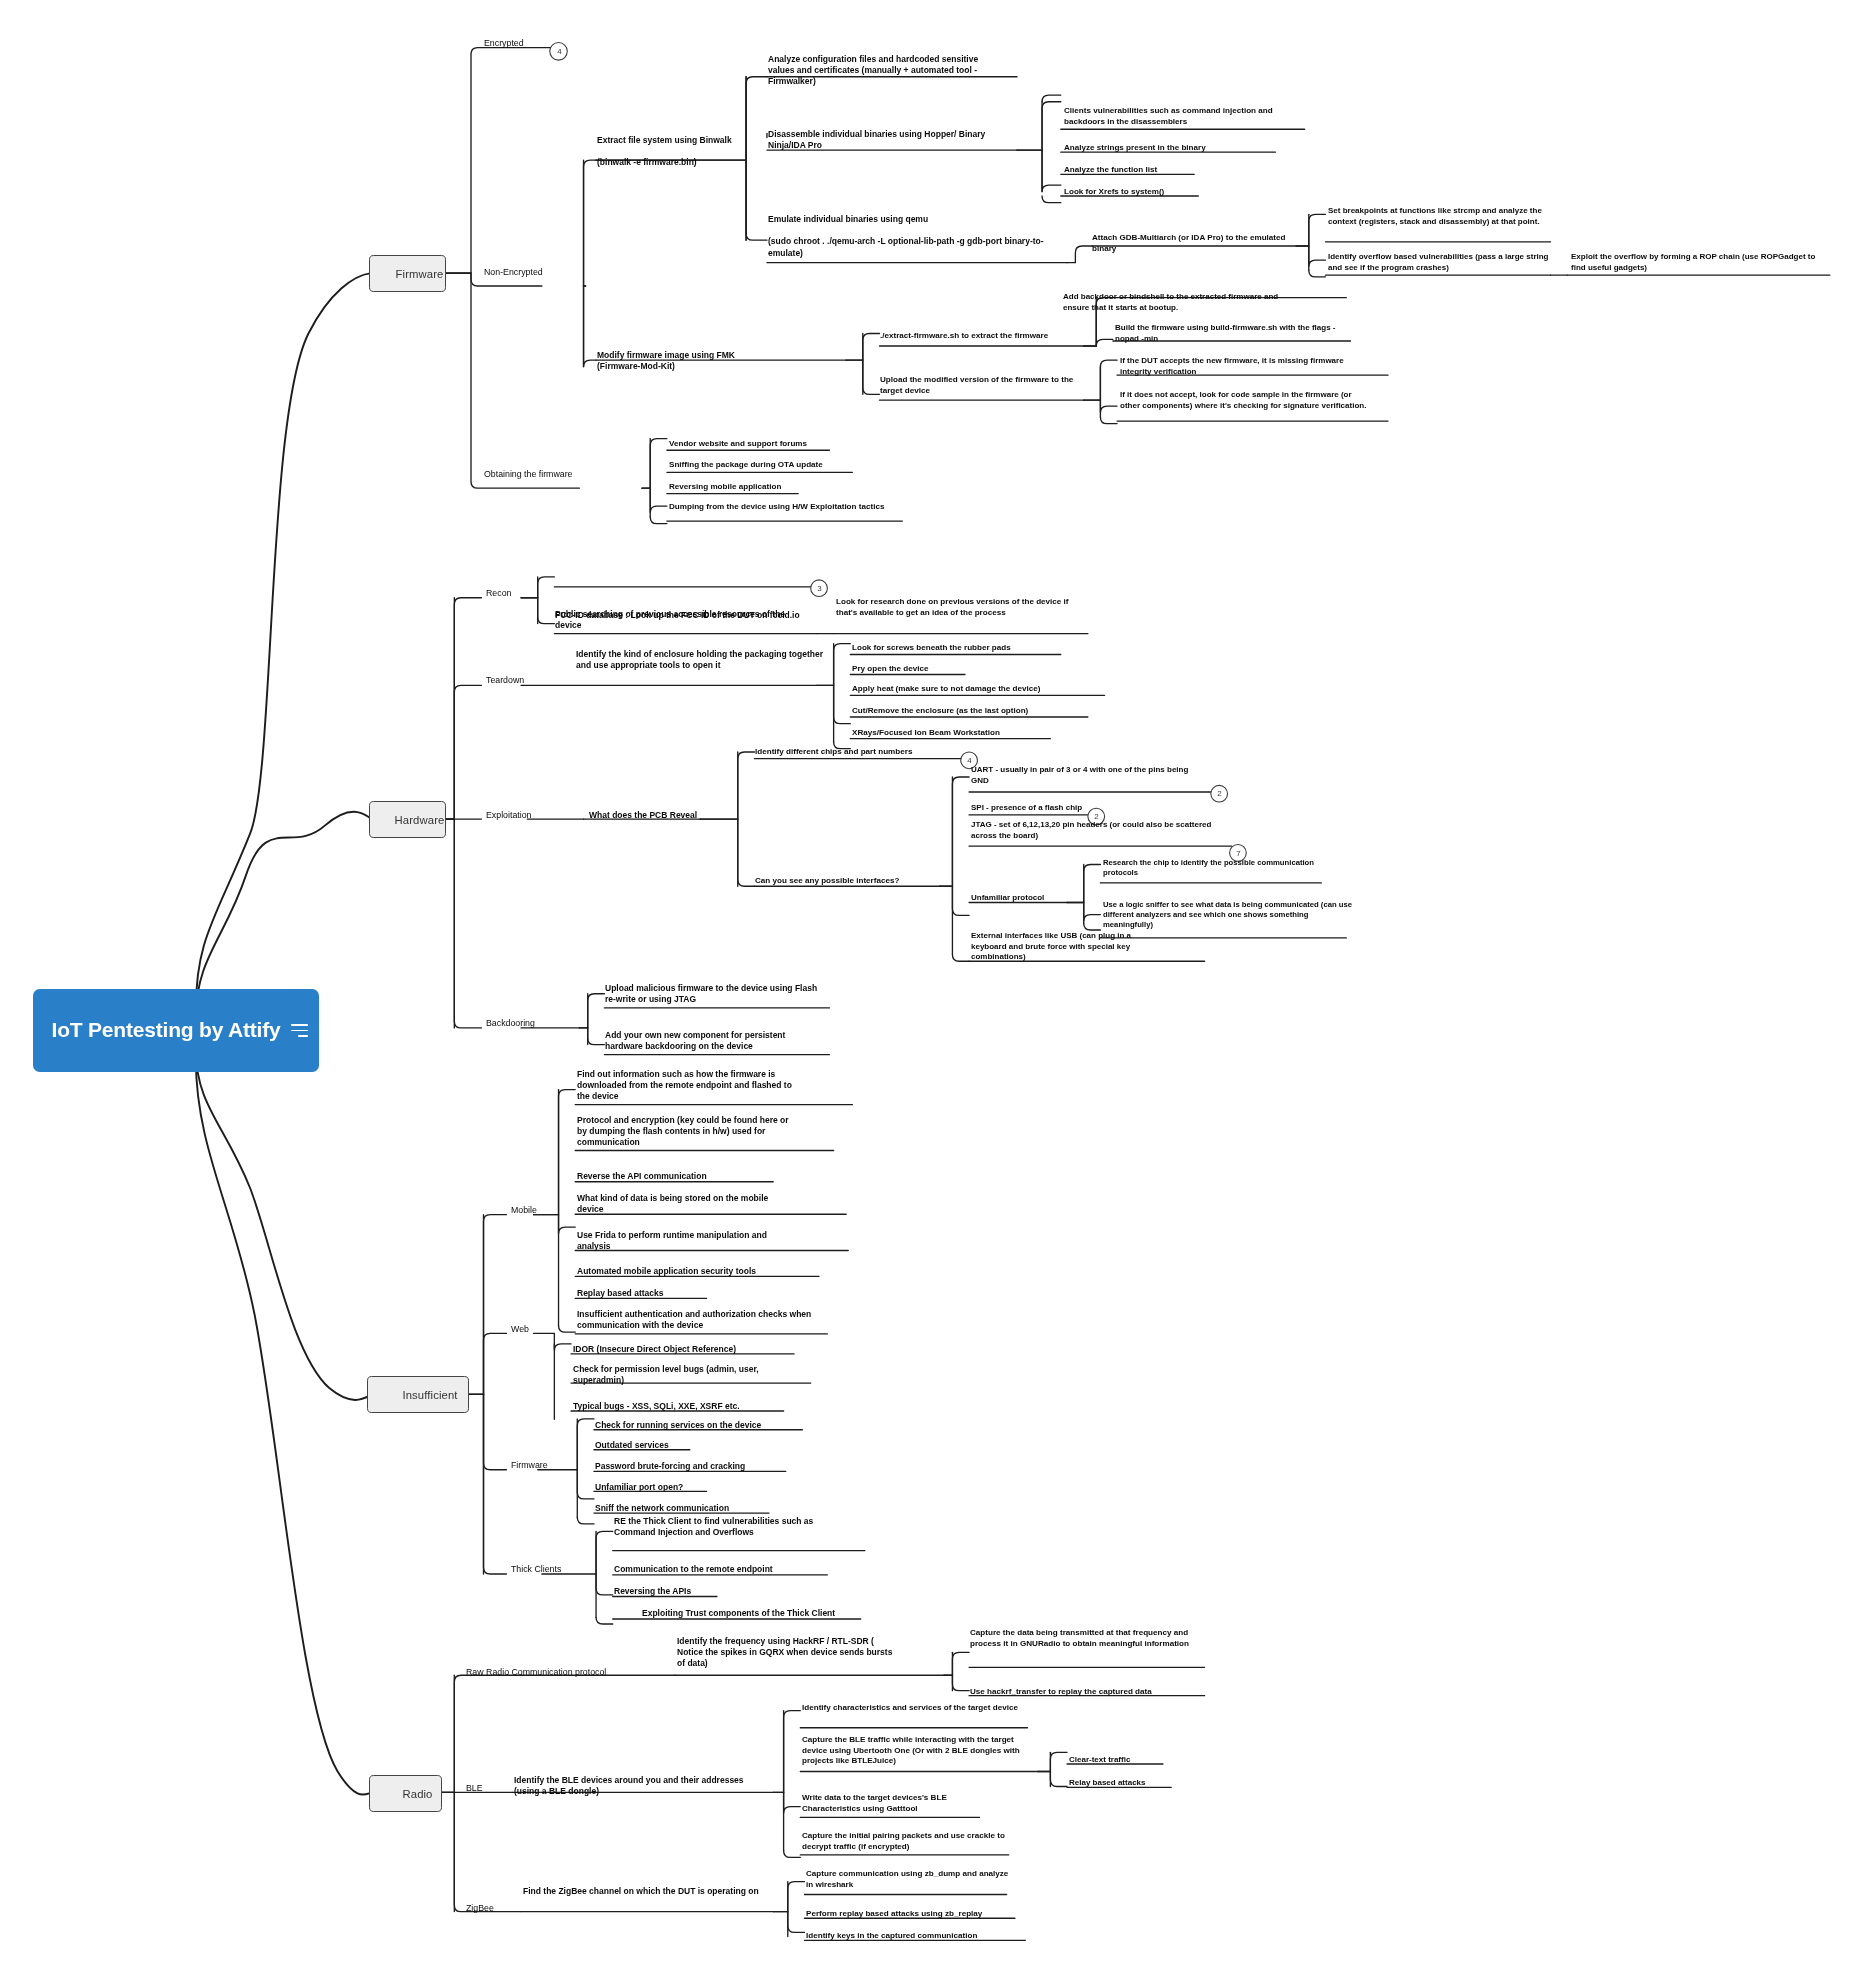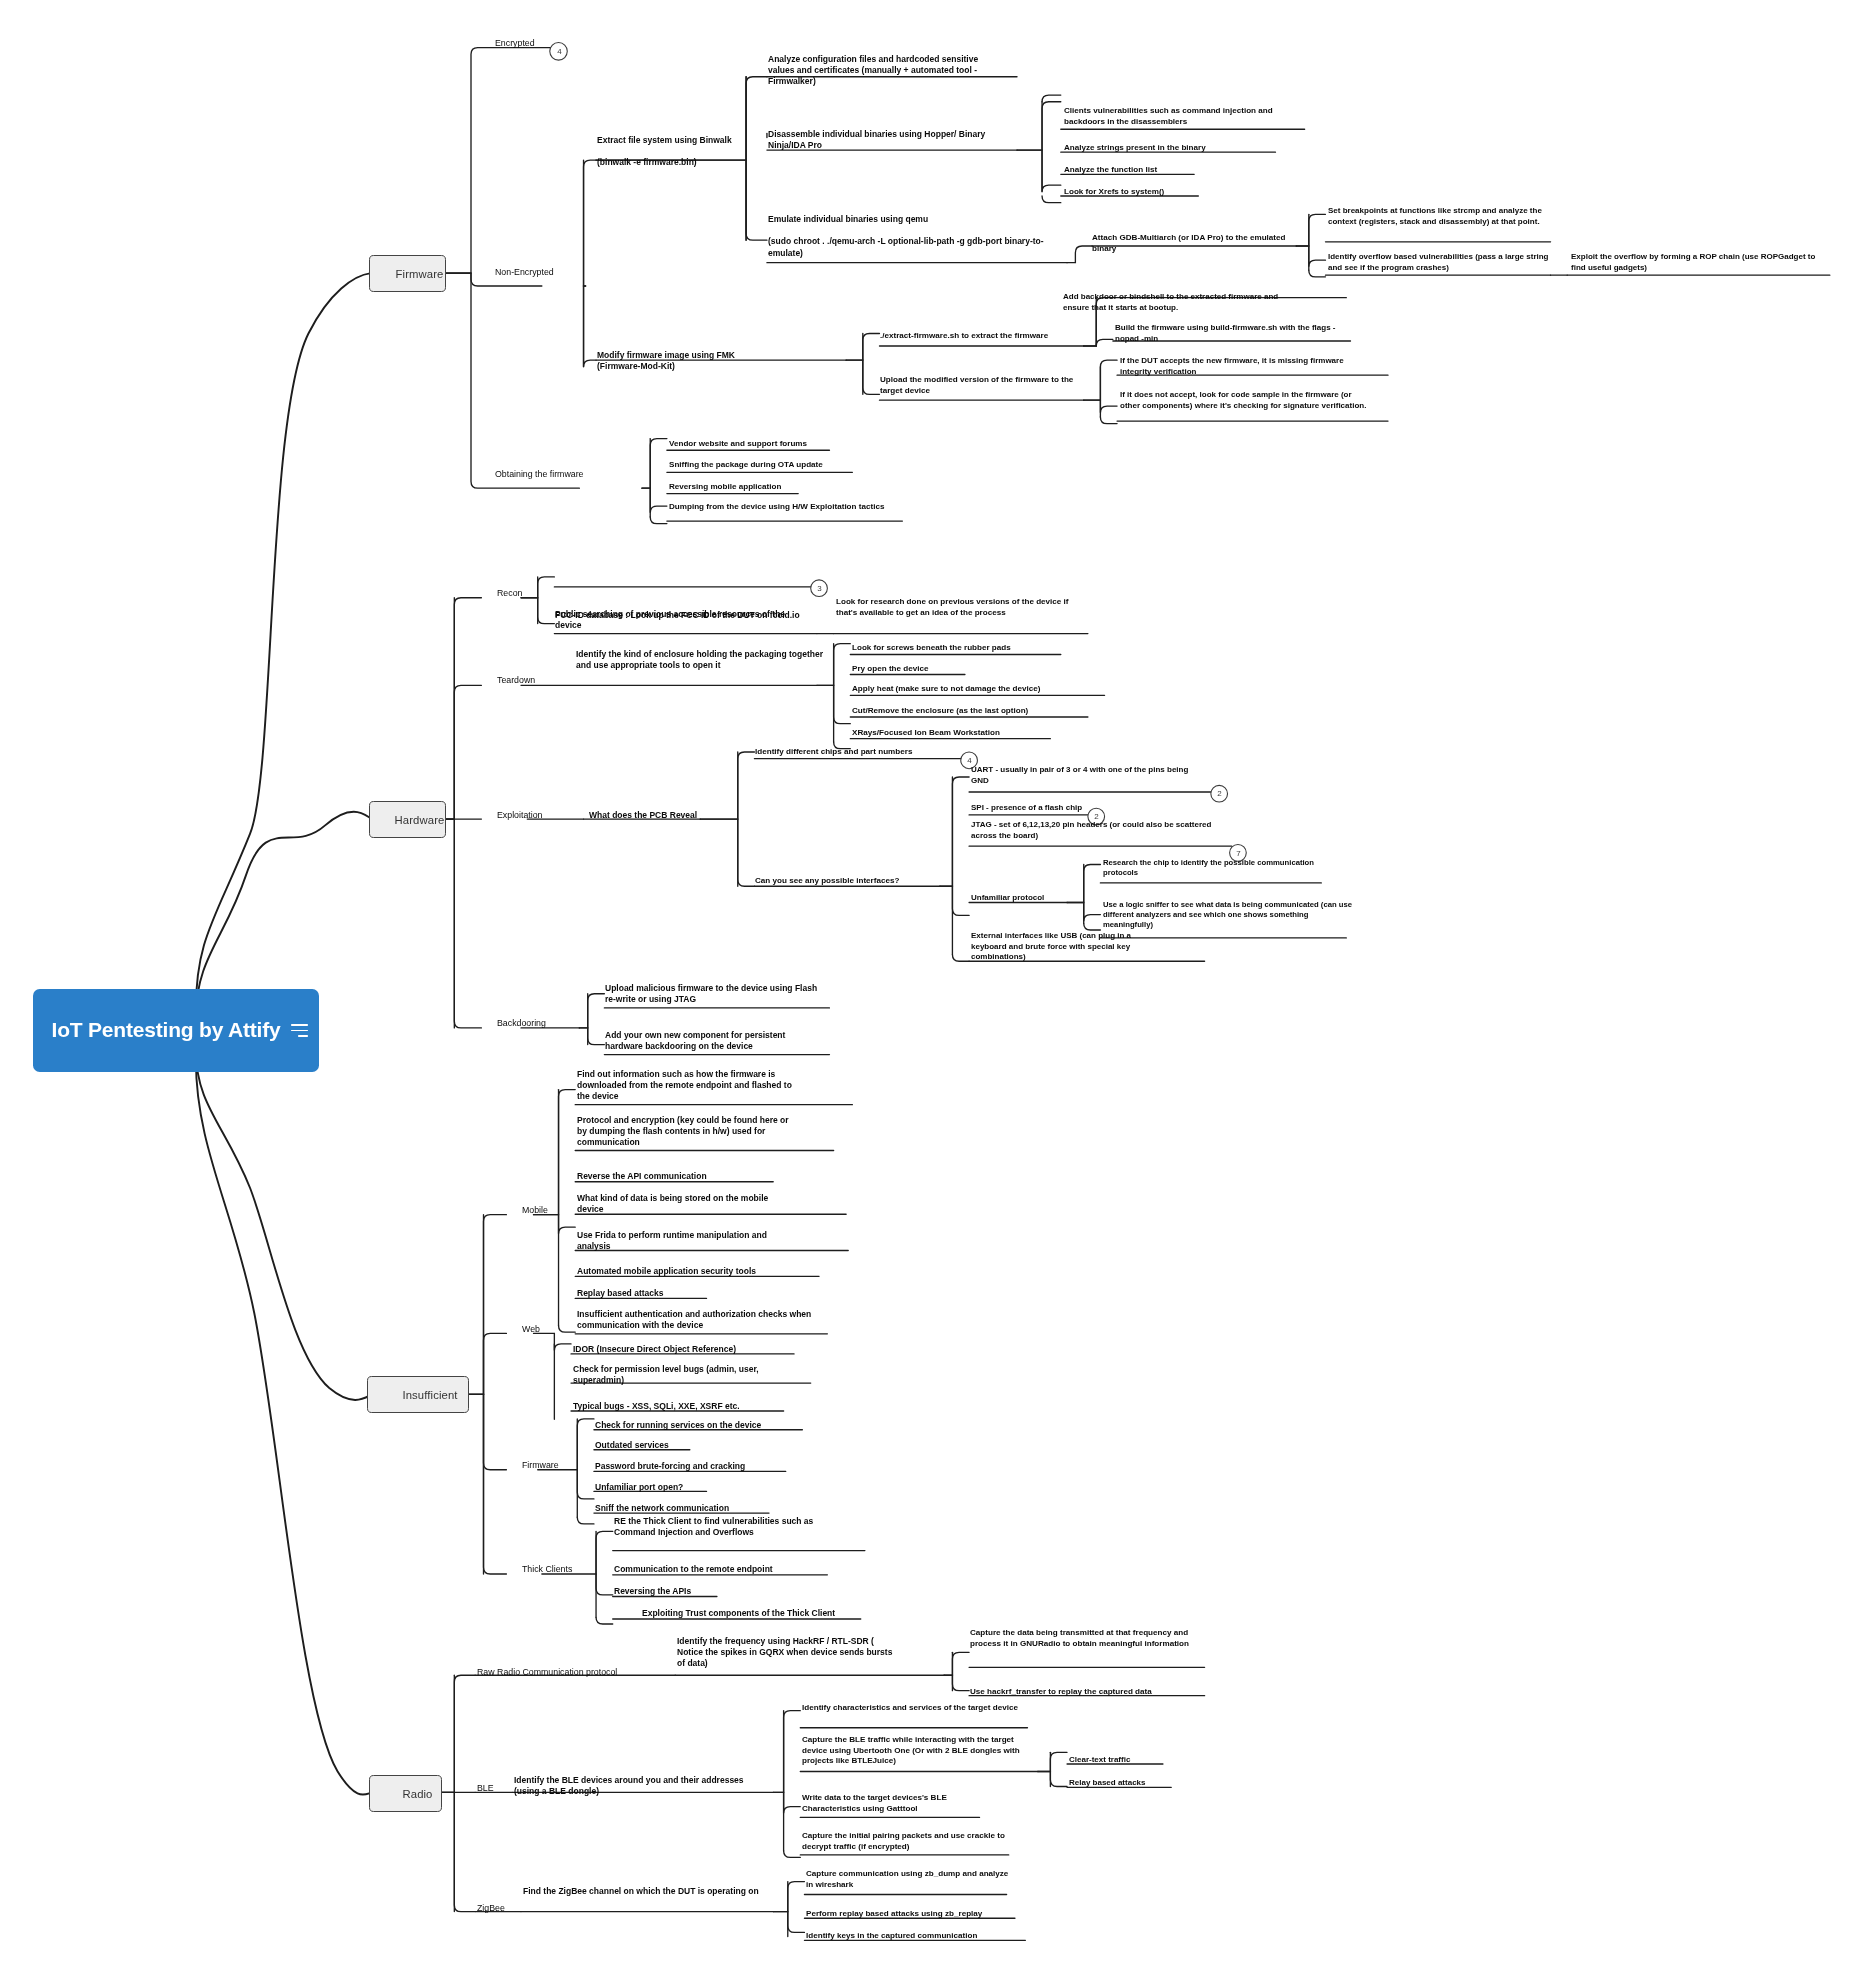--- a/index.html
+++ b/index.html
@@ -98,21 +98,21 @@
 
   
   .node{
     position:absolute;
     color:#0b0b0b;
     font-weight:700;
     line-height:1.32;
     box-sizing:border-box;
     white-space:pre-line;
   }
-  .n-lvl2{ font-size:8.8px; font-weight:400;margin-left:11px; }
+  .n-lvl2{ font-size:8.8px; font-weight:400; }
   .n-lvl3{ font-size:8.5px; }
   .n-lvl4{ font-size:8.1px; }
   .n-lvl5{ font-size:8px; }
   .n-lvl6{ font-size:7.7px; }
 </style>
 </head>
 <body>
 
 <div id="canvas">
 

